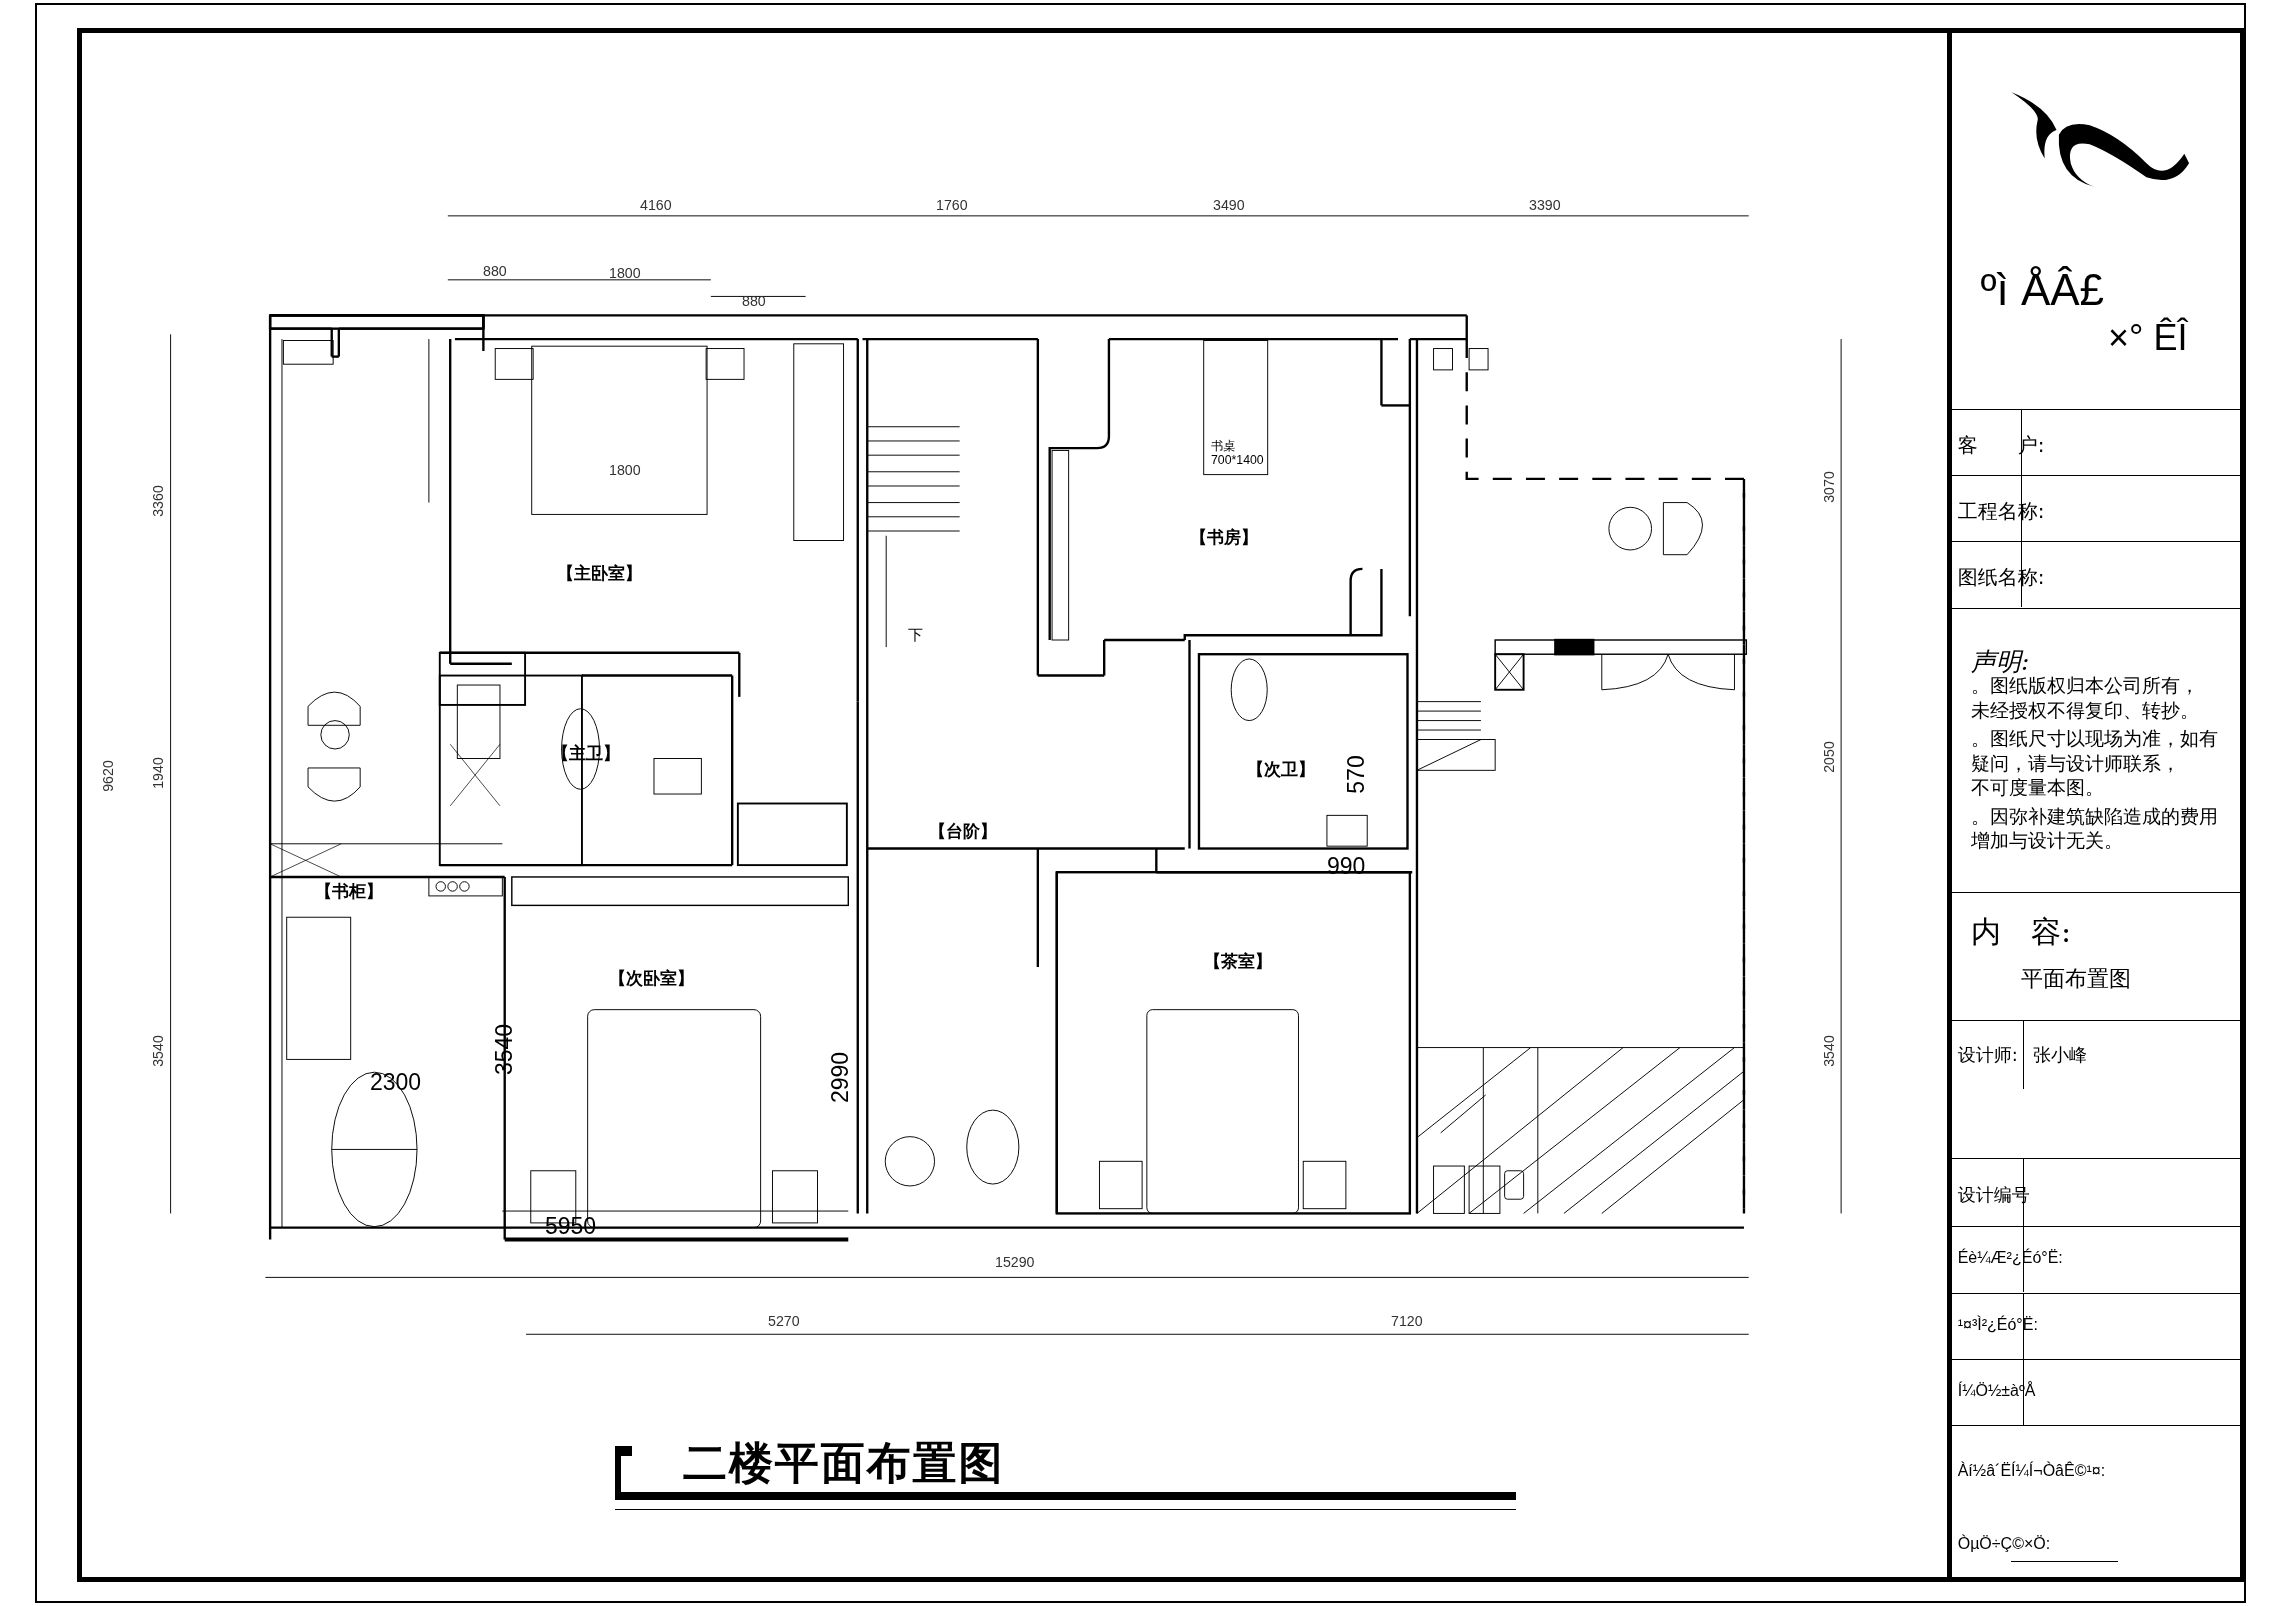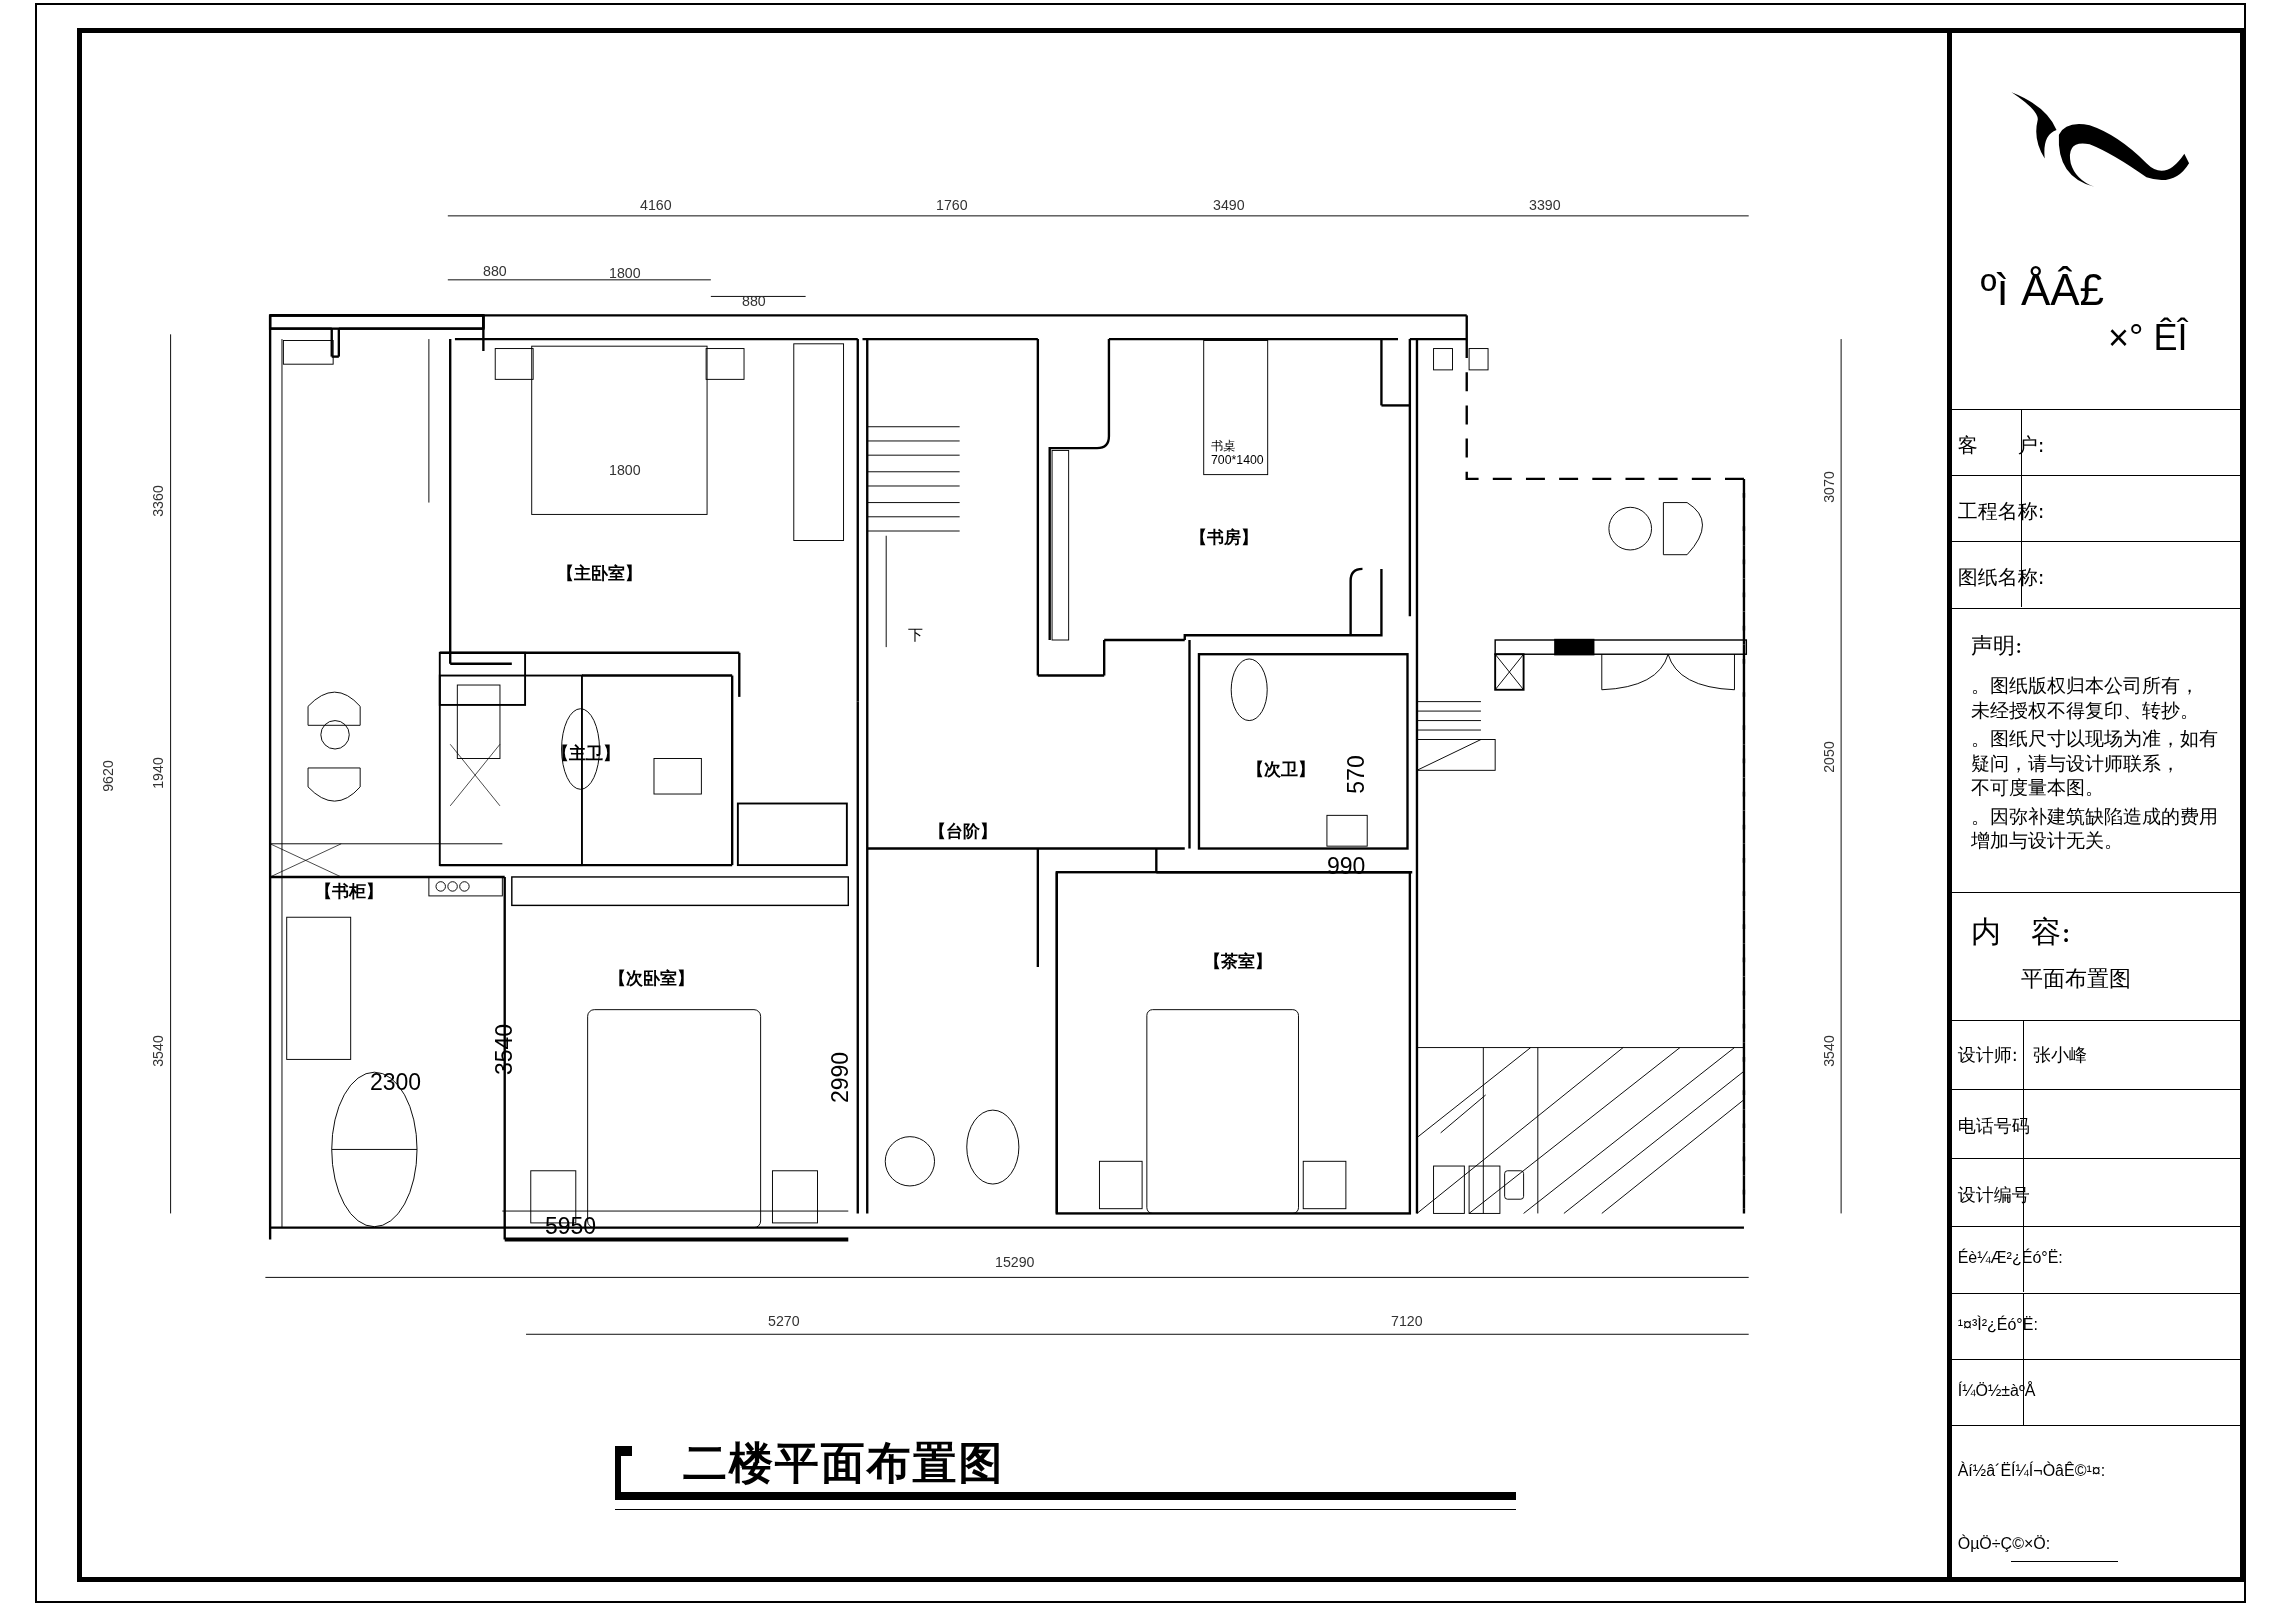--- a/index.html
+++ b/index.html
@@ -278,44 +278,40 @@
   <div class="tb-row" style="top:447px;height:66px;text-align:right;">
     <div class="tb-divider" style="left:69px;"></div>
     <div class="tb-label" style="top:21.3px;">工程名称:</div>
   </div>
   <div class="tb-row" style="top:513px;height:66px;">
     <div class="tb-divider" style="left:69px;"></div>
     <div class="tb-label" style="top:21.3px;">图纸名称:</div>
   </div>
 
   <div class="tb-row" style="top:580px;height:284px;">
-    <div class="notes" style="top:24px;font-size:22px;">声明:</div>
+    <div class="notes" style="top:40px;font-size:25px;font-style:italic;">声明:</div>
     <div class="notes" style="top:64px;">。图纸版权归本公司所有，</div>
     <div class="notes" style="top:89px;">  未经授权不得复印、转抄。</div>
     <div class="notes" style="top:117px;">。图纸尺寸以现场为准，如有</div>
     <div class="notes" style="top:142px;">  疑问，请与设计师联系，</div>
     <div class="notes" style="top:166px;">  不可度量本图。</div>
     <div class="notes" style="top:195px;">。因弥补建筑缺陷造成的费用</div>
     <div class="notes" style="top:219px;">  增加与设计无关。</div>
   </div>
 
   <div class="tb-row" style="top:864px;height:128px;">
     <div class="tb-label" style="left:19px;top:19px;font-size:30px;font-family:'DejaVu Serif',serif;">内　容:</div>
     <div class="tb-label" style="left:69px;top:71px;font-size:22px;font-family:'DejaVu Serif',serif;">平面布置图</div>
   </div>
 
   <div class="tb-row" style="top:992px;height:69px;">
     <div class="tb-divider" style="left:71px;"></div>
     <div class="tb-label" style="top:21.3px;font-size:18px;">设计师:</div>
     <div class="tb-label" style="left:81px;top:21.3px;font-size:18px;">张小峰</div>
   </div>
-  <div class="tb-row" style="top:1061px;height:69px;">
-    <div class="tb-divider" style="left:71px;"></div>
-    <div class="tb-label" style="top:24px;font-size:18px;">电话号码</div>
-  </div>
   <div class="tb-row" style="top:1130px;height:69px;">
     <div class="tb-divider" style="left:71px;"></div>
     <div class="tb-label" style="top:24px;font-size:18px;">设计编号</div>
   </div>
   <div class="tb-row" style="top:1198px;height:66px;">
     <div class="tb-divider" style="left:71px;"></div>
     <div class="tb-label" style="top:21.3px;font-size:16px;font-family:'Liberation Sans',sans-serif;">Éè¼Æ²¿Éó°Ë:</div>
   </div>
   <div class="tb-row" style="top:1265px;height:66px;">
     <div class="tb-divider" style="left:71px;"></div>

